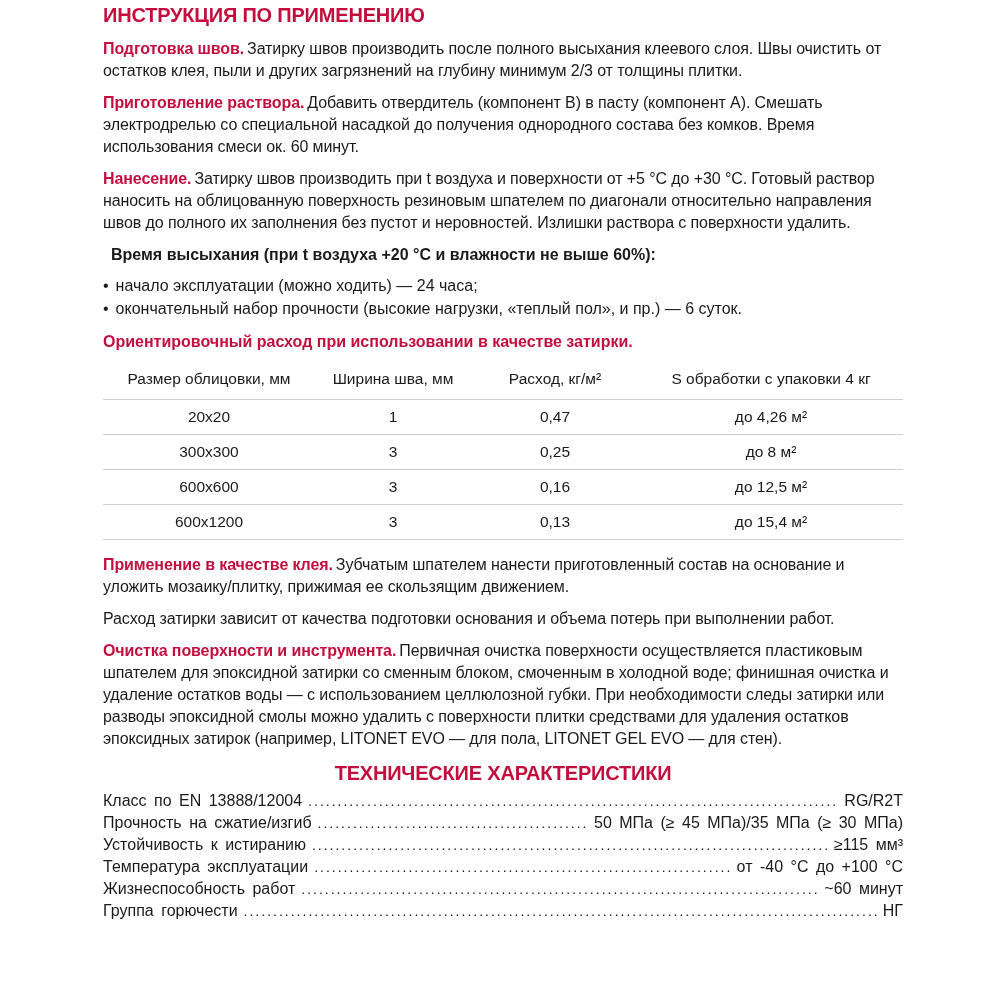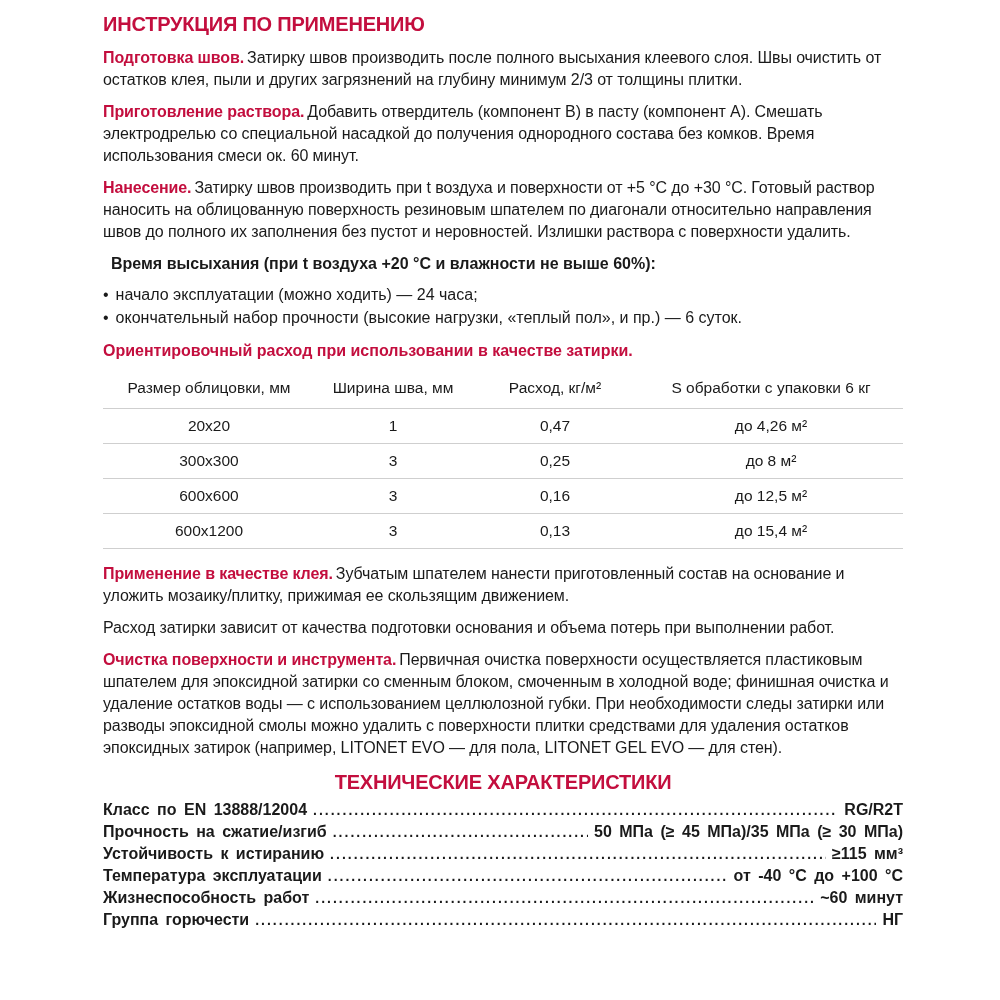--- a/index.html
+++ b/index.html
@@ -7,21 +7,21 @@
     padding: 0;
     background: #ffffff;
     font-family: "Liberation Sans", "DejaVu Sans", sans-serif;
     color: #1a1a1a;
   }
   .page {
     width: 1000px;
     height: 1000px;
     overflow: hidden;
     box-sizing: border-box;
-    padding: 12px 97px 0 103px;
+    padding: 3px 97px 0 103px;
     background: #ffffff;
   }
   .doc-title {
     font-size: 20px;
     line-height: 24px;
     font-weight: bold;
     color: #c30e3e;
     margin: 0 0 11px 0;
     letter-spacing: -0.2px;
   }
@@ -91,21 +91,20 @@
     letter-spacing: -0.2px;
     text-align: center;
   }
   .tech-row {
     display: flex;
     align-items: baseline;
     font-size: 16px;
     line-height: 22px;
     word-spacing: 3px;
     white-space: nowrap;
-    font-weight: bold;
   }
   .tech-dots {
     flex: 1;
     overflow: hidden;
     margin: 0 6px;
     min-width: 12px;
   }
   .tech-dots::after {
     content: "........................................................................................................................................................................";
     letter-spacing: 2px;
@@ -132,21 +131,21 @@
   </ul>
 
   <p class="red-heading">Ориентировочный расход при использовании в качестве затирки.</p>
 
   <table class="consumption">
     <thead>
       <tr>
         <th class="col-size">Размер облицовки, мм</th>
         <th class="col-width">Ширина шва, мм</th>
         <th class="col-rate">Расход, кг/м²</th>
-        <th class="col-area">S обработки с упаковки 6 кг</th>
+        <th class="col-area">S обработки с упаковки 4 кг</th>
       </tr>
     </thead>
     <tbody>
       <tr>
         <td>20x20</td>
         <td>1</td>
         <td>0,47</td>
         <td>до 4,26 м²</td>
       </tr>
       <tr>

